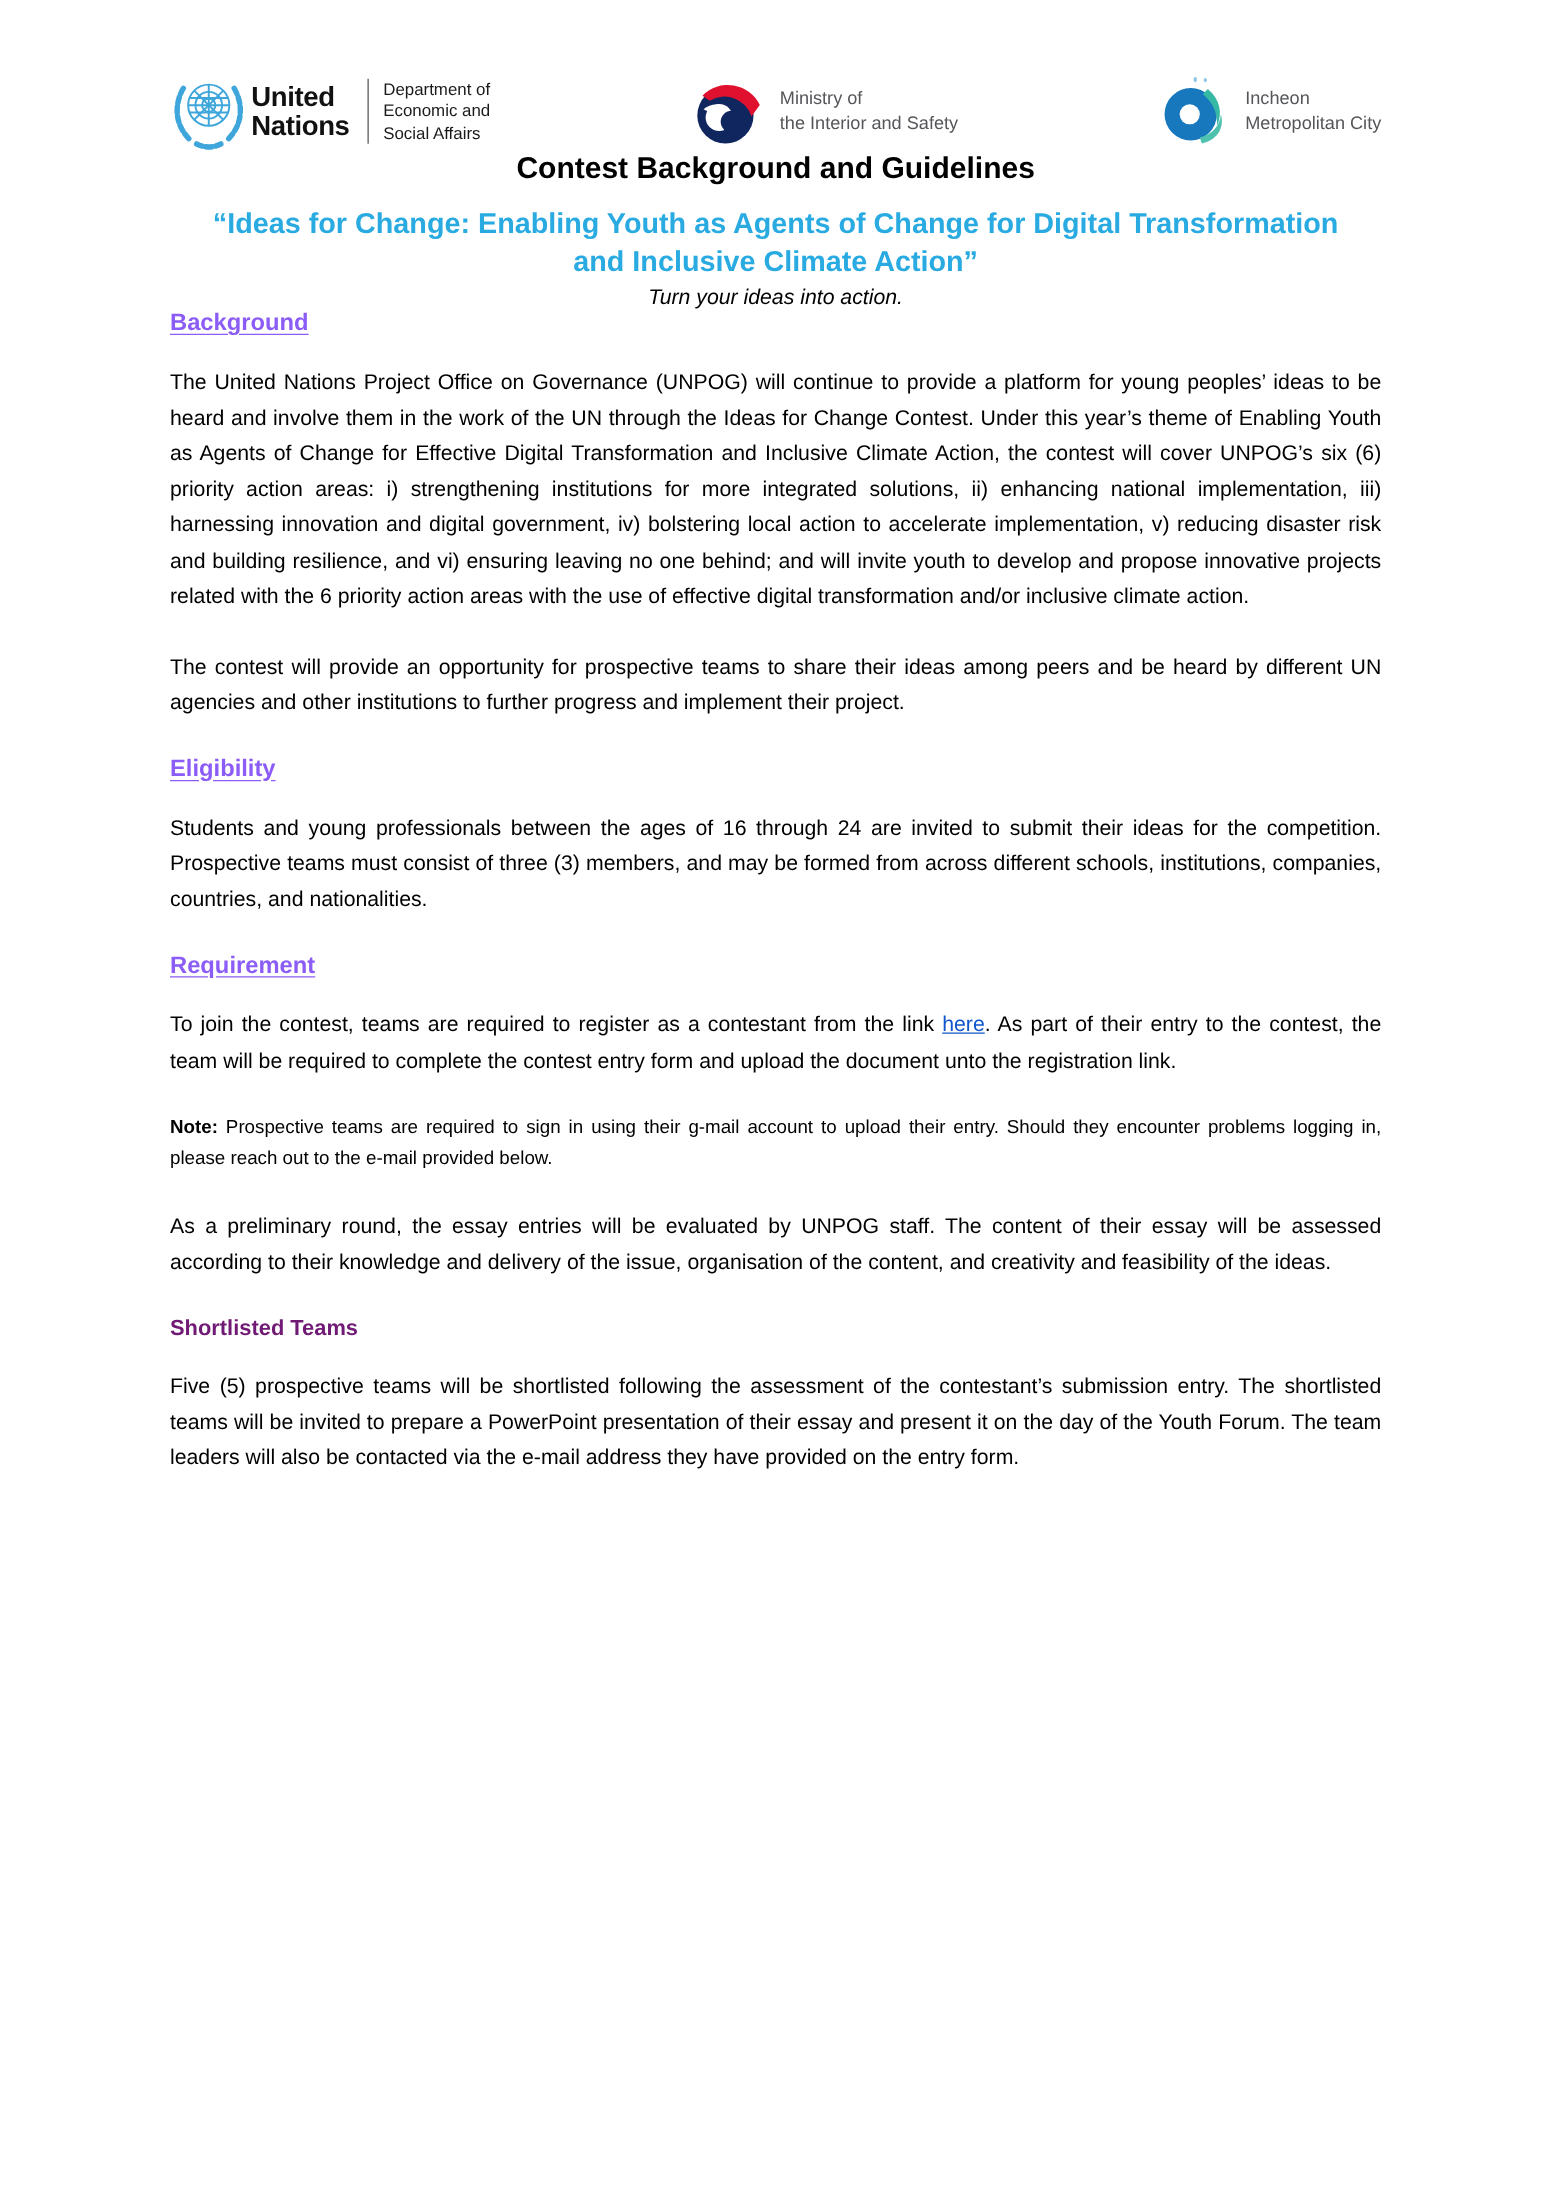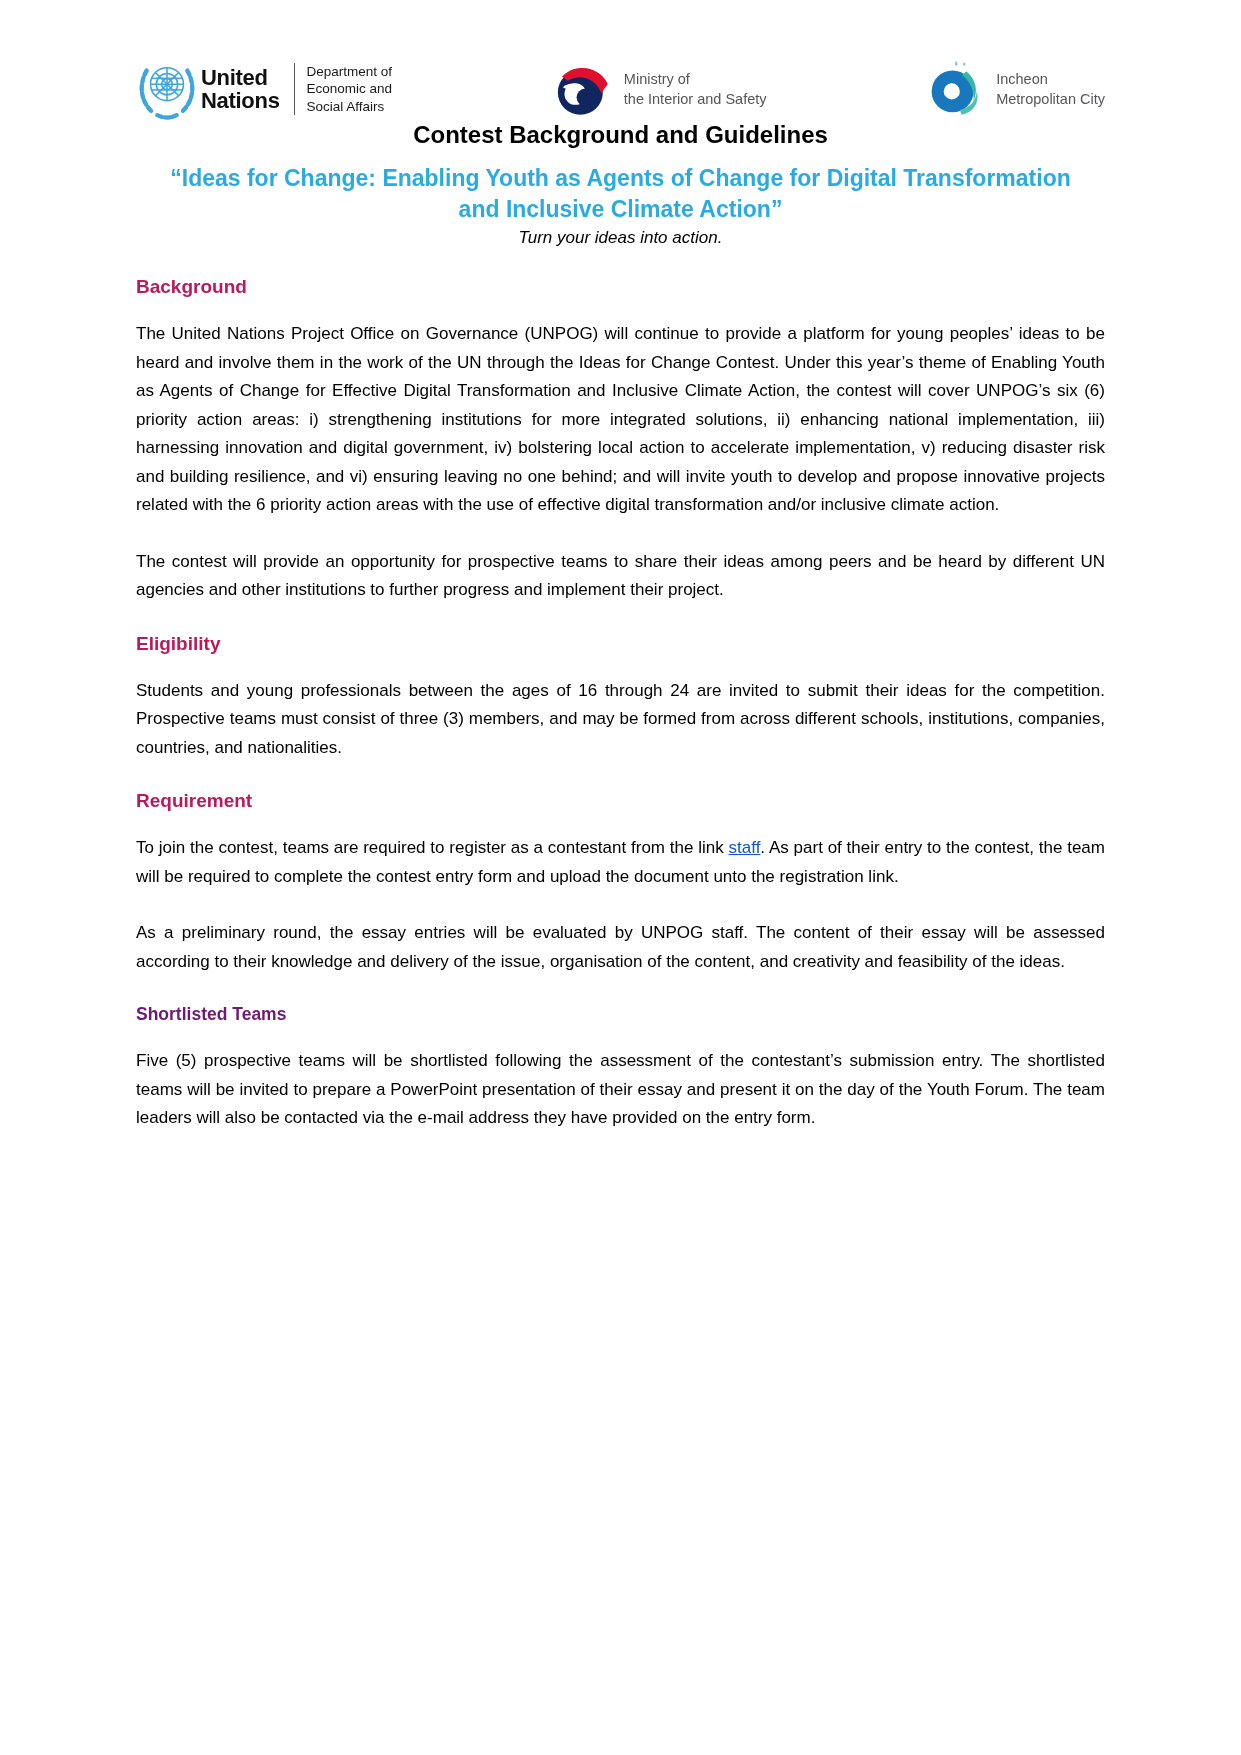--- a/index.html
+++ b/index.html
@@ -68,26 +68,26 @@
   }
   .tagline {
     margin-top: 3px;
     text-align: center;
     font-size: 17px;
     font-style: italic;
     color: #000;
   }
 
   .section-heading {
-    margin-top: 28px;
     margin-bottom: 22px;
     font-size: 19px;
     font-weight: bold;
+    text-decoration: underline;
     text-underline-offset: 3px;
-    color: #be185d;
+    color: #8b5cf6;
   }
   .sub-heading {
     margin-top: 28px;
     margin-bottom: 22px;
     font-size: 17.5px;
     font-weight: bold;
     color: #701a75;
   }
 
   
@@ -178,20 +178,21 @@
   <p class="tagline">Turn your ideas into action.</p>
 
   <h3 class="section-heading">Background</h3>
   <p class="body-p">The United Nations Project Office on Governance (UNPOG) will continue to provide a platform for young peoples’ ideas to be heard and involve them in the work of the UN through the Ideas for Change Contest. Under this year’s theme of Enabling Youth as Agents of Change for Effective Digital Transformation and Inclusive Climate Action, the contest will cover UNPOG’s six (6) priority action areas: i) strengthening institutions for more integrated solutions, ii) enhancing national implementation, iii) harnessing innovation and digital government, iv) bolstering local action to accelerate implementation, v) reducing disaster risk and building resilience, and vi) ensuring leaving no one behind; and will invite youth to develop and propose innovative projects related with the 6 priority action areas with the use of effective digital transformation and/or inclusive climate action.</p>
   <p class="body-p">The contest will provide an opportunity for prospective teams to share their ideas among peers and be heard by different UN agencies and other institutions to further progress and implement their project.</p>
 
   <h3 class="section-heading">Eligibility</h3>
   <p class="body-p">Students and young professionals between the ages of 16 through 24 are invited to submit their ideas for the competition. Prospective teams must consist of three (3) members, and may be formed from across different schools, institutions, companies, countries, and nationalities.</p>
 
   <h3 class="section-heading">Requirement</h3>
-  <p class="body-p"><span>To join the contest, teams are required to register as a contestant from the link </span><a href="#" class="link">staff</a><span>. As part of their entry to the contest, the team will be required to complete the contest entry form and upload the document unto the registration link.</span></p>
+  <p class="body-p"><span>To join the contest, teams are required to register as a contestant from the link </span><a href="#" class="link">here</a><span>. As part of their entry to the contest, the team will be required to complete the contest entry form and upload the document unto the registration link.</span></p>
+  <p class="note-p"><strong>Note:</strong><span> Prospective teams are required to sign in using their g-mail account to upload their entry. Should they encounter problems logging in, please reach out to the e-mail provided below.</span></p>
 
   <p class="body-p">As a preliminary round, the essay entries will be evaluated by UNPOG staff. The content of their essay will be assessed according to their knowledge and delivery of the issue, organisation of the content, and creativity and feasibility of the ideas.</p>
 
   <h4 class="sub-heading">Shortlisted Teams</h4>
   <p class="body-p">Five (5) prospective teams will be shortlisted following the assessment of the contestant’s submission entry. The shortlisted teams will be invited to prepare a PowerPoint presentation of their essay and present it on the day of the Youth Forum. The team leaders will also be contacted via the e-mail address they have provided on the entry form.</p>
 
 </div>
 
 </body></html>

